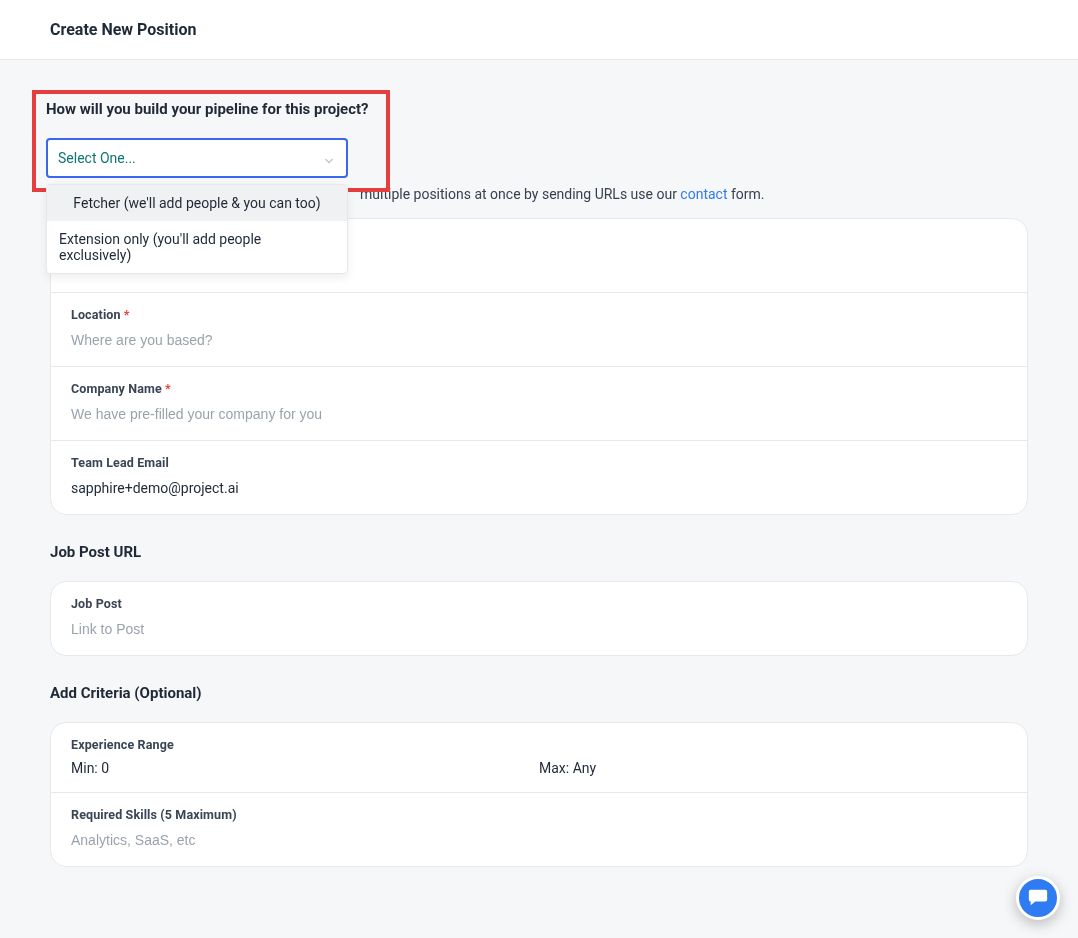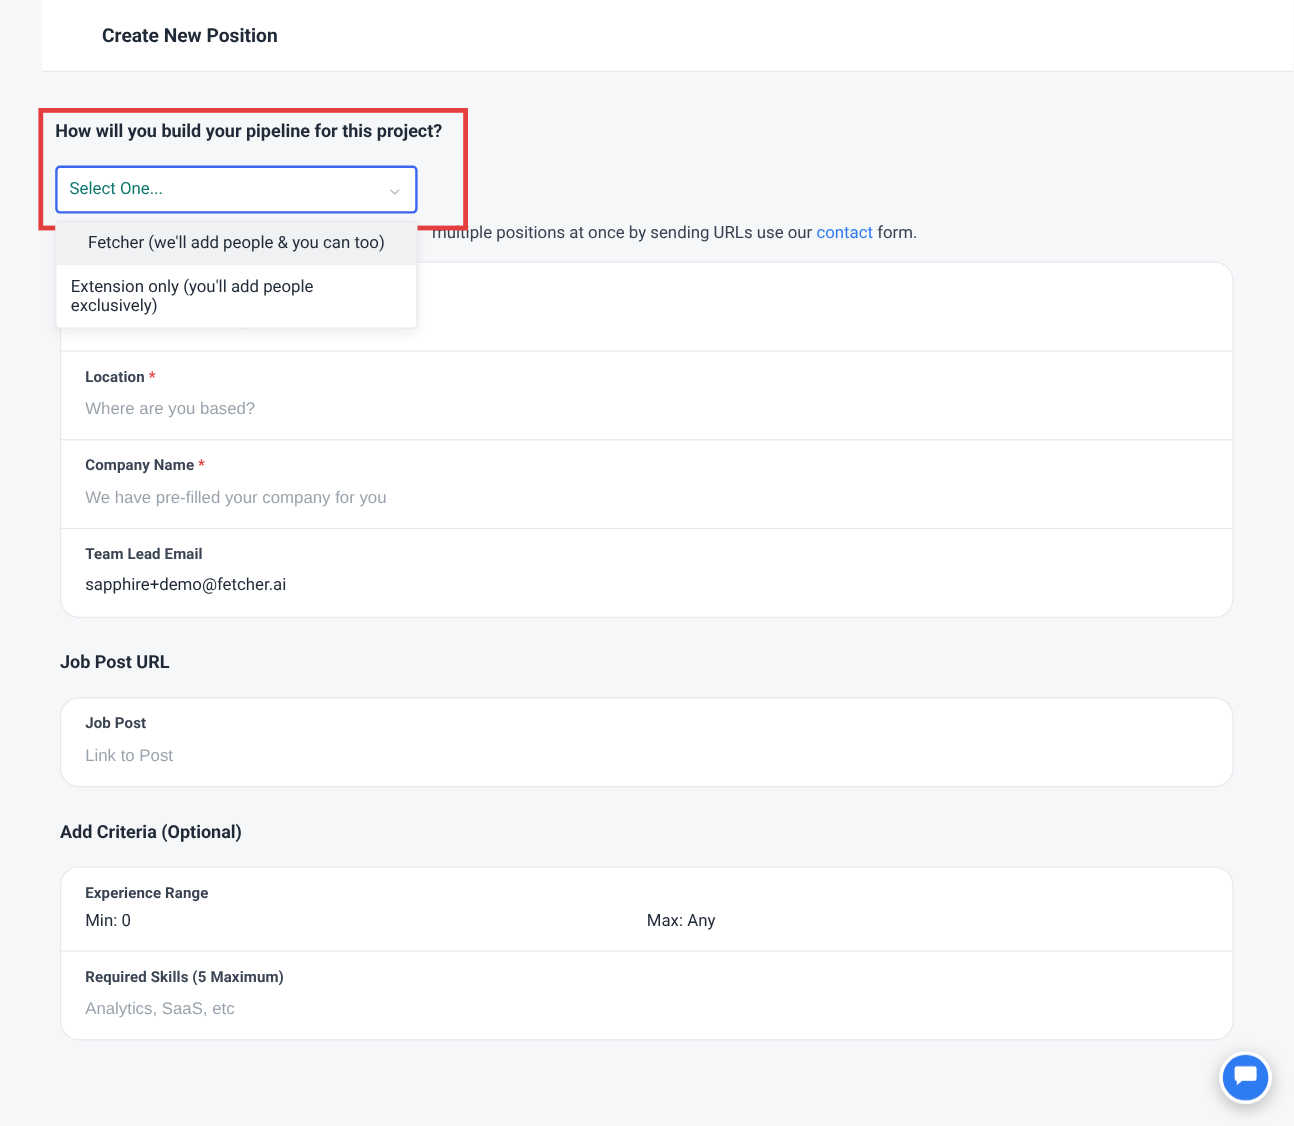--- a/index.html
+++ b/index.html
@@ -6,21 +6,20 @@
     body {
       font-family: -apple-system, BlinkMacSystemFont, "Segoe UI", Roboto, Helvetica, Arial, sans-serif;
       background: #f6f7f8;
       color: #1f2937;
       font-size: 14px;
     }
     .header {
       background: #ffffff;
       border-bottom: 1px solid #e5e7eb;
       padding: 20px 50px;
-      margin-left: 35px;
     }
     .header-title {
       font-size: 16px;
       font-weight: 700;
       color: #1f2937;
     }
     .content {
       padding: 30px 50px 60px 50px;
       position: relative;
     }
@@ -194,21 +193,21 @@
     <div class="field">
       <label class="field-label"><span>Location</span> <span class="req">*</span></label>
       <input class="text-input" type="text" placeholder="Where are you based?" style="">
     </div>
     <div class="field">
       <label class="field-label"><span>Company Name</span> <span class="req">*</span></label>
       <input class="text-input" type="text" placeholder="We have pre-filled your company for you" style="">
     </div>
     <div class="field">
       <label class="field-label">Team Lead Email</label>
-      <div class="static-value">sapphire+demo@fetcher.ai</div>
+      <div class="static-value">sapphire+demo@project.ai</div>
     </div>
   </div>
 
   <div class="section-title">Job Post URL</div>
   <div class="card">
     <div class="field">
       <label class="field-label">Job Post</label>
       <input class="text-input" type="text" placeholder="Link to Post" style="">
     </div>
   </div>

